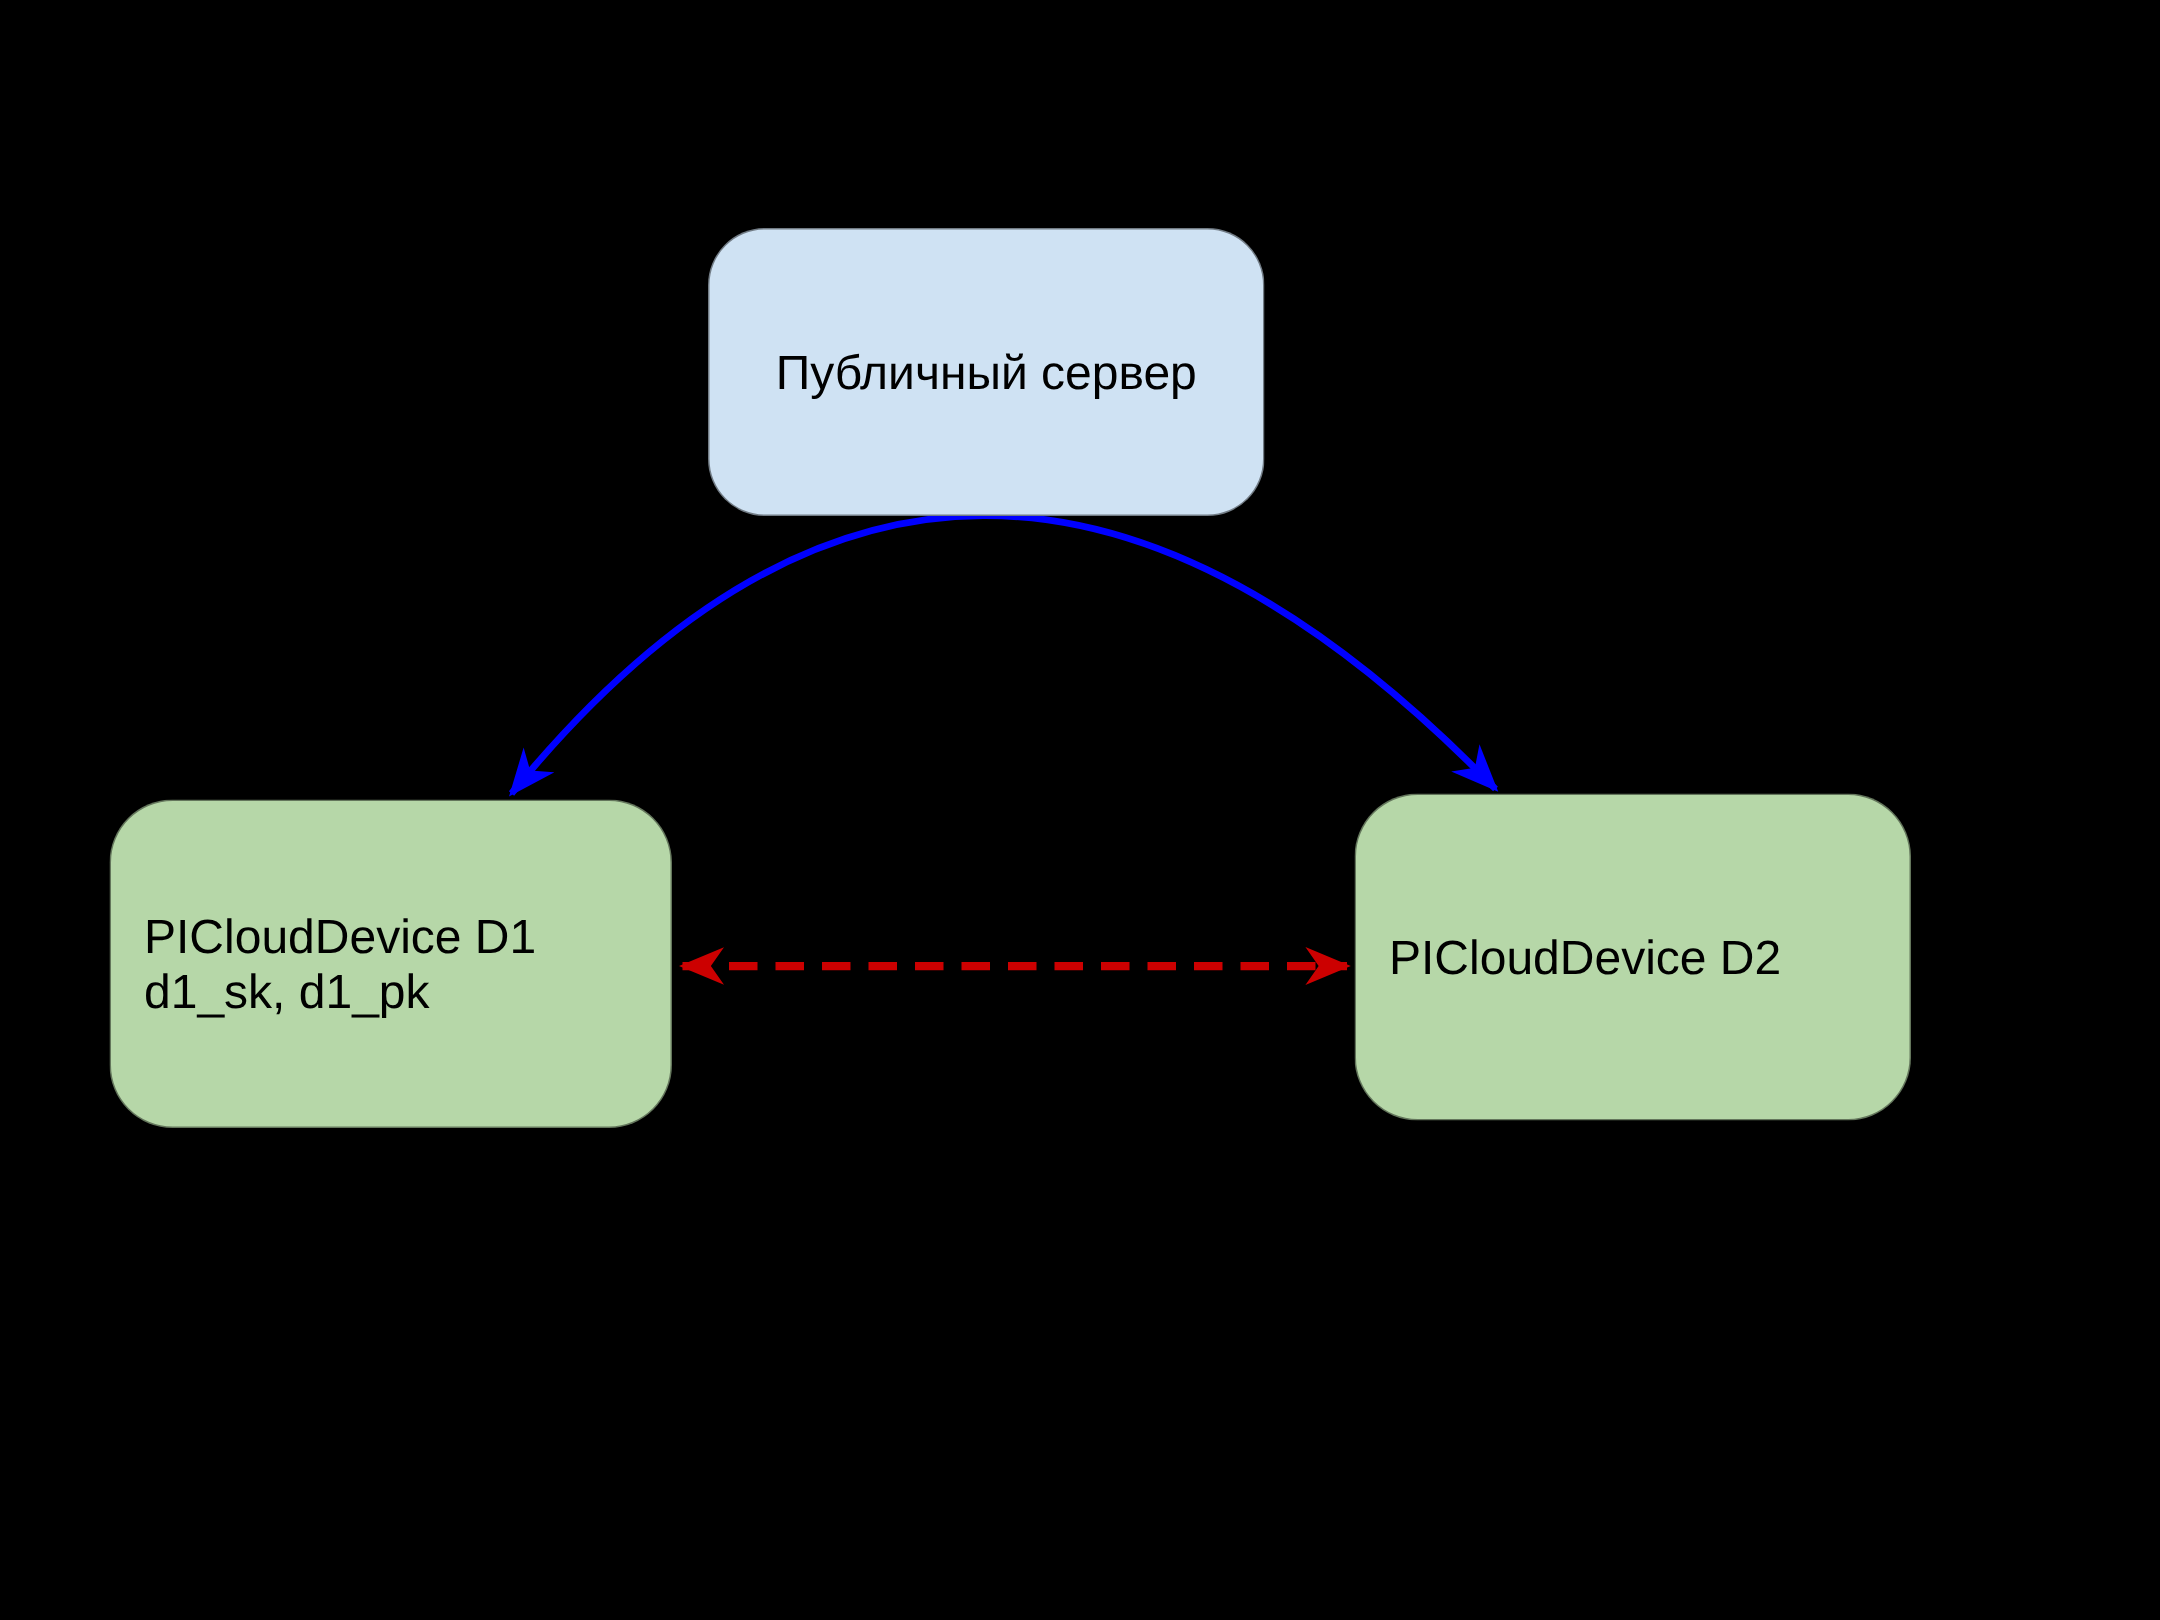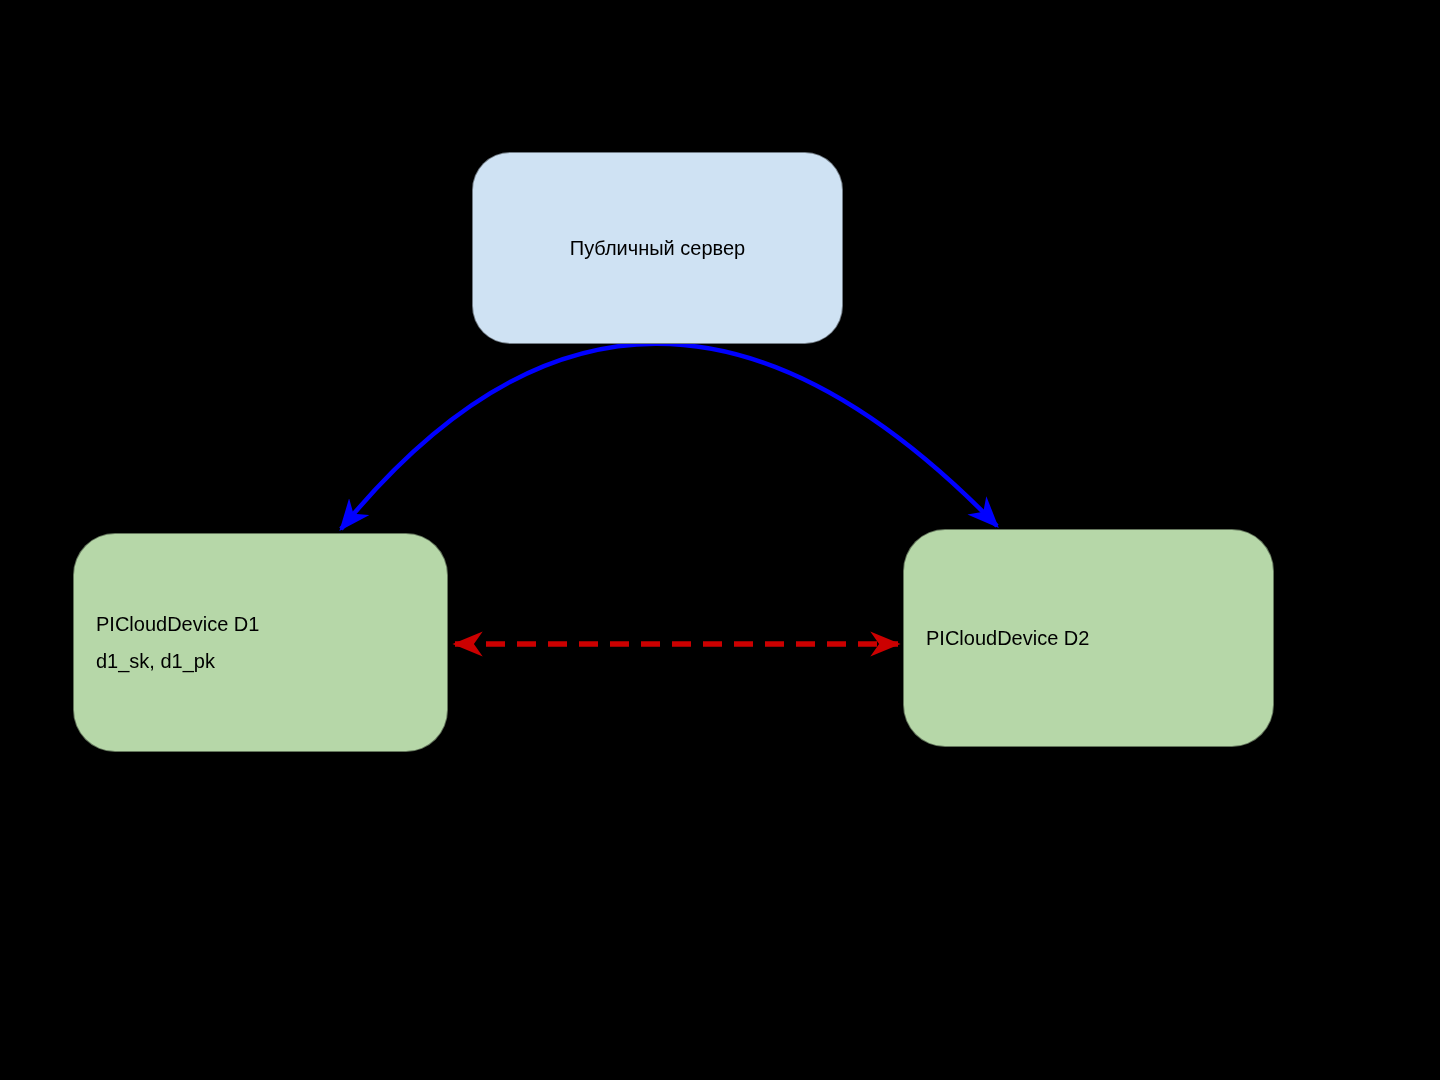--- a/index.html
+++ b/index.html
@@ -22,21 +22,21 @@
     width: 1440px;
     height: 1080px;
   }
   .node {
     position: absolute;
     box-sizing: border-box;
     display: flex;
     flex-direction: column;
     justify-content: center;
     color: #000000;
-    font-size: 20px;
+    font-size: 32px;
     line-height: 37px;
     border: 1.5px solid rgba(0,0,0,0.45);
   }
   .node-dispatcher {
     left: 472px;
     top: 152px;
     width: 371px;
     height: 192px;
     border-radius: 38px;
     text-align: center;

